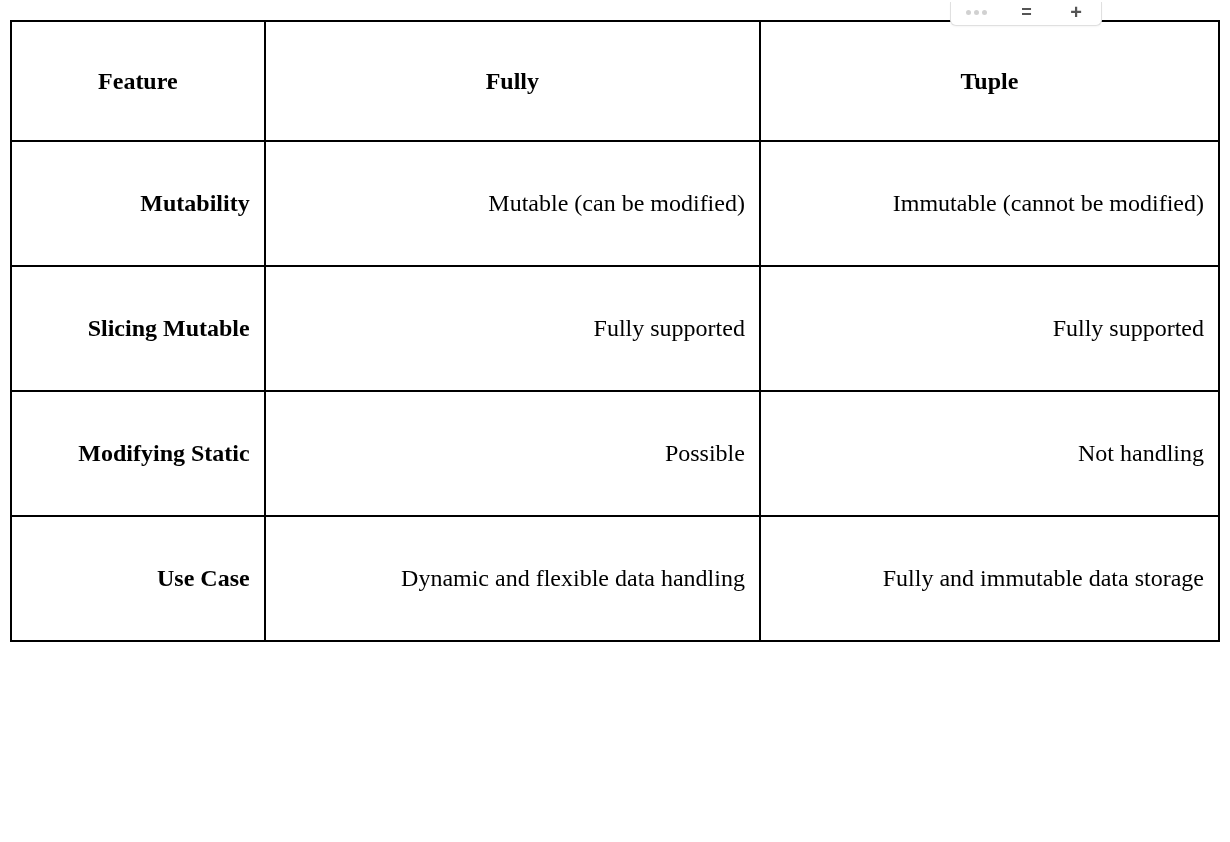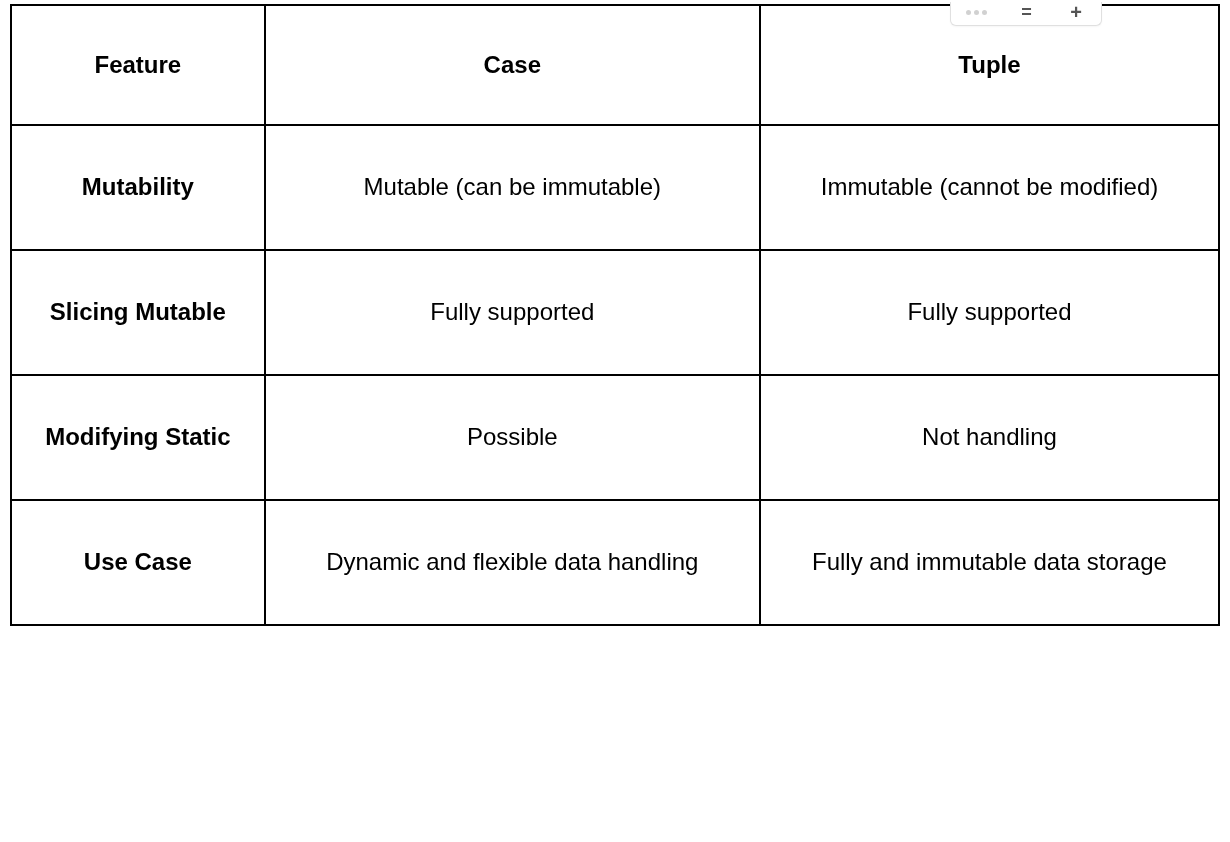--- a/index.html
+++ b/index.html
@@ -8,31 +8,32 @@
       padding: 0;
     }
     body {
       font-family: Arial, Helvetica, sans-serif;
       background: #ffffff;
       width: 1230px;
       height: 842px;
       position: relative;
     }
     .table-container {
-      padding: 4px 10px 10px 10px;
+      padding: 20px 10px 10px 10px;
+      font-family: Liberation Serif, serif;
     }
     table {
       border-collapse: collapse;
       width: 1210px;
       table-layout: fixed;
     }
     th, td {
       border: 2px solid #000000;
       padding: 18px 14px;
-      text-align: center;
+      text-align: right;
       vertical-align: middle;
       font-size: 24px;
       line-height: 1.35;
     }
     th {
       font-weight: 700;
       text-align: center;
       height: 120px;
     }
     th:first-child {
@@ -117,28 +118,28 @@
 <div class="table-container">
   <table>
     <colgroup>
       <col class="col-feature">
       <col class="col-list">
       <col class="col-tuple">
     </colgroup>
     <thead>
       <tr>
         <th>Feature</th>
-        <th>Case</th>
+        <th>Fully</th>
         <th>Tuple</th>
       </tr>
     </thead>
     <tbody>
       <tr>
         <td class="feature-name">Mutability</td>
-        <td>Mutable (can be immutable)</td>
+        <td>Mutable (can be modified)</td>
         <td>Immutable (cannot be modified)</td>
       </tr>
       <tr>
         <td class="feature-name">Slicing Mutable</td>
         <td>Fully supported</td>
         <td>Fully supported</td>
       </tr>
       <tr>
         <td class="feature-name">Modifying Static</td>
         <td>Possible</td>

